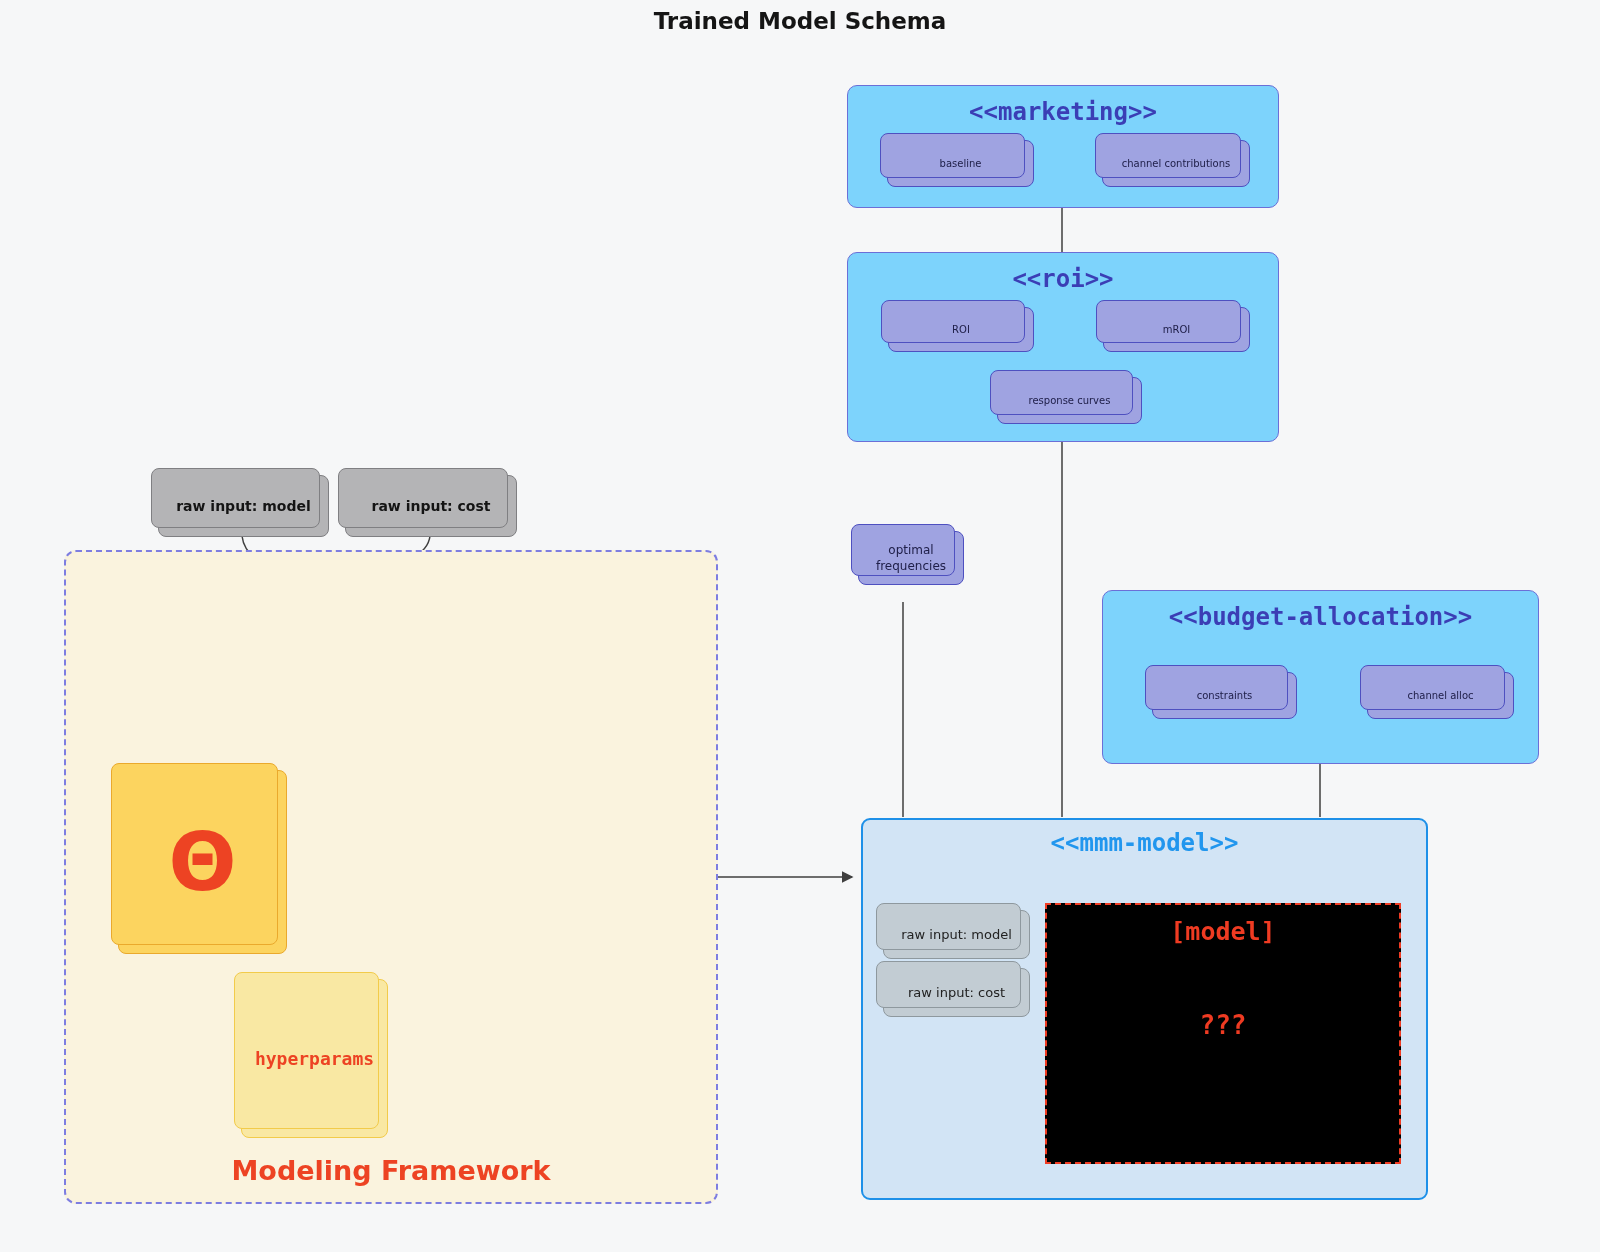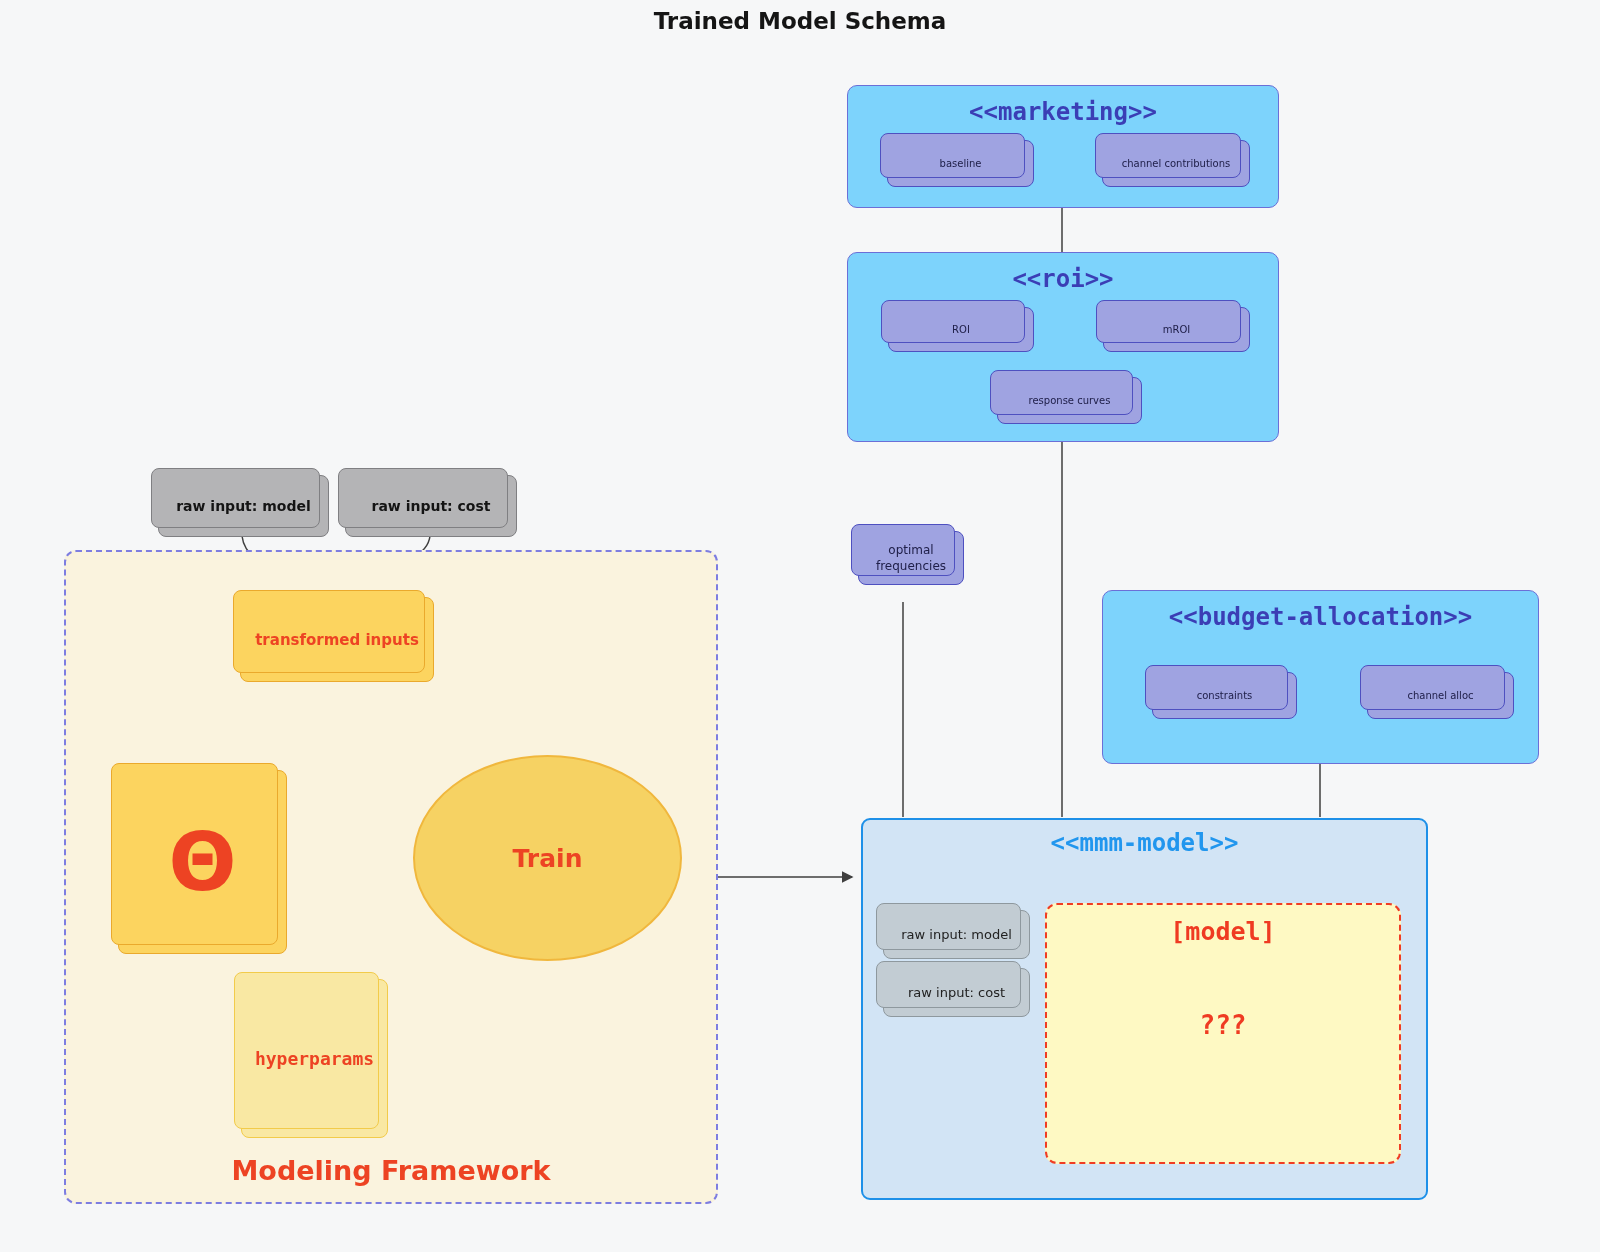--- a/index.html
+++ b/index.html
@@ -55,21 +55,21 @@
   #node-mmm-raw-cost{left:883px;top:968px;width:145px;height:47px;}
   #node-transformed{left:240px;top:597px;width:192px;height:83px;font-size:15px;}
   #node-theta{left:118px;top:770px;width:167px;height:182px;font-size:80px;}
   #node-hyperparams{left:241px;top:979px;width:145px;height:157px;
        font-family:"DejaVu Sans Mono","Liberation Mono",monospace;font-weight:bold;font-size:18px;}
   #node-train{left:413px;top:755px;width:265px;height:202px;border-radius:50%;
        background:#f6d263;border:2px solid #f0b73d;color:#ed4323;font-weight:bold;font-size:25px;}
 
   
   #model-box{position:absolute;left:1045px;top:903px;width:352px;height:257px;
-             background:#fef9c3;border:2.5px dashed #f03c23;border-radius:12px;z-index:0;}
+             background:#000000;border:2.5px dashed #f03c23;border-radius:0;z-index:0;}
   .model-label{position:absolute;top:12px;left:0;right:0;text-align:center;
                font-family:"DejaVu Sans Mono","Liberation Mono",monospace;
                font-weight:bold;font-size:25px;color:#ef3b22;}
   .model-q{position:absolute;top:105px;left:0;right:0;text-align:center;
            font-family:"DejaVu Sans Mono","Liberation Mono",monospace;
            font-weight:bold;font-size:26px;color:#ef3b22;}
 
   
   #edges{position:absolute;left:0;top:0;width:1600px;height:1252px;pointer-events:none;z-index:1;}
   .node,.group,#model-box{z-index:2;}
@@ -142,23 +142,21 @@
   <div class="node n-purple stack" id="node-response-curves">response curves</div>
 
   <div class="node n-purple stack wrap" id="node-optimal-frequencies">optimal frequencies</div>
 
   <div class="node n-purple stack" id="node-constraints">constraints</div>
   <div class="node n-purple stack" id="node-optimal-alloc">channel alloc</div>
 
   <div class="node n-gray stack" id="node-raw-model">raw input: model</div>
   <div class="node n-gray stack" id="node-raw-cost">raw input: cost</div>
 
-  <div class="node n-gold stack" id="node-transformed">transformed inputs</div>
   <div class="node n-gold stack" id="node-theta">Θ</div>
-  <div class="node" id="node-train">Train</div>
   <div class="node n-paleyellow stack" id="node-hyperparams">hyperparams</div>
 
   <div class="node n-bluegray stack" id="node-mmm-raw-model">raw input: model</div>
   <div class="node n-bluegray stack" id="node-mmm-raw-cost">raw input: cost</div>
 
   <div id="model-box">
     <div class="model-label">[model]</div>
     <div class="model-q">???</div>
   </div>
 

